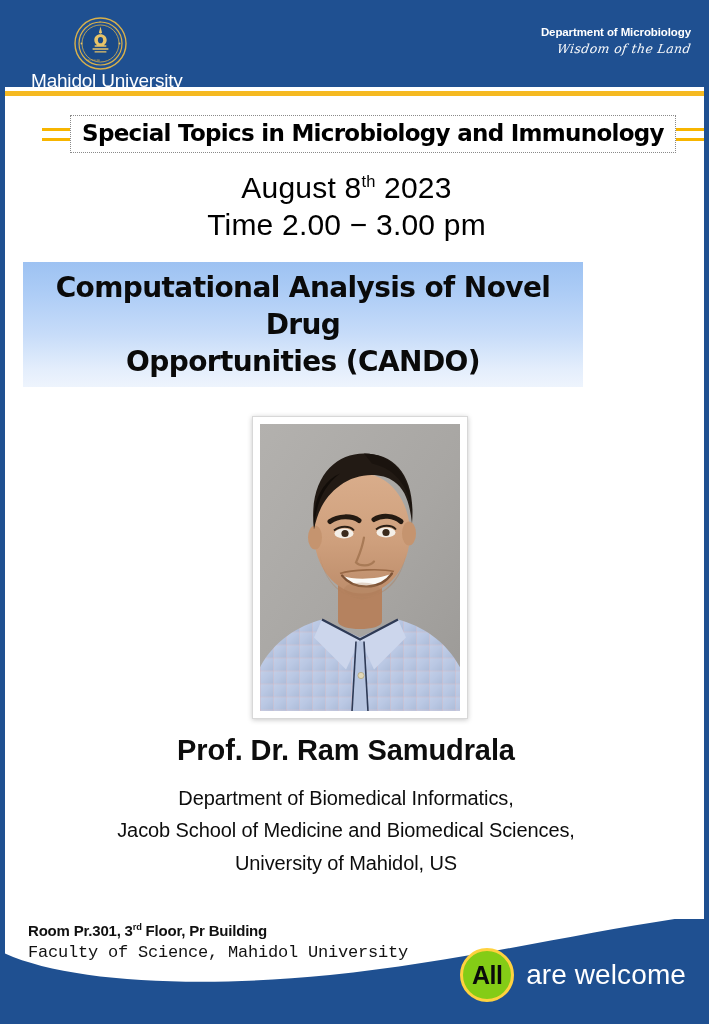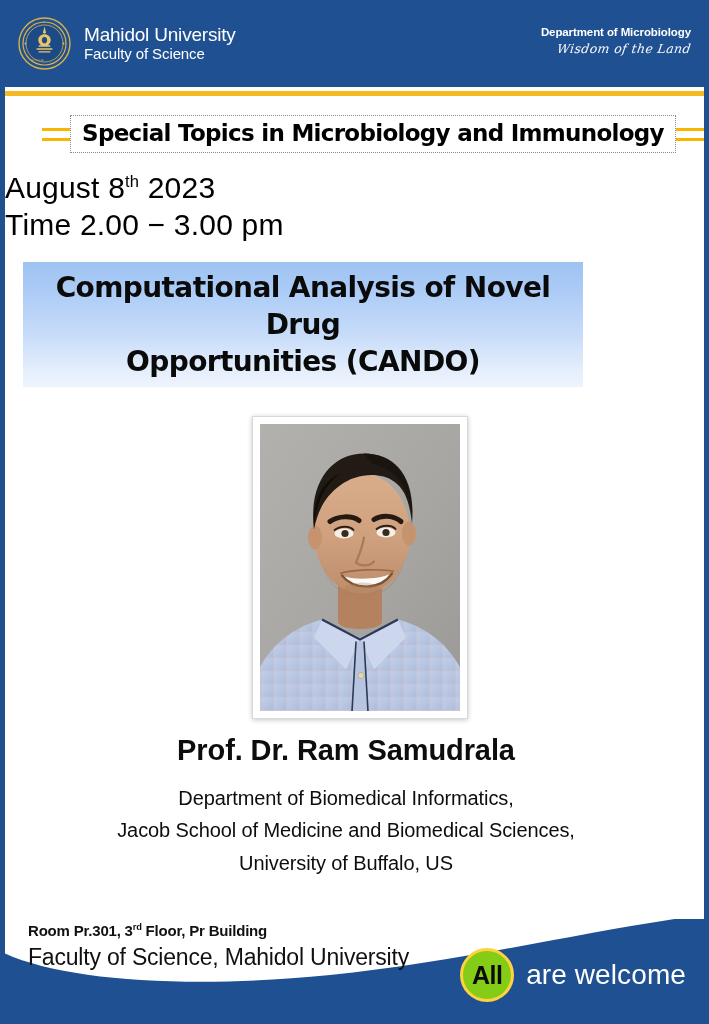--- a/index.html
+++ b/index.html
@@ -31,20 +31,21 @@
     top: 0;
     height: 87px;
     background: #1f5091;
   }
   .header-left {
     position: absolute;
     left: 18px;
     top: 17px;
     display: flex;
     align-items: center;
+    flex-direction: column;
   }
   .seal {
     position: relative;
     width: 53px;
     height: 53px;
     flex: 0 0 53px;
   }
   .univ-names {
     margin-left: 13px;
     color: #ffffff;
@@ -137,20 +138,21 @@
     white-space: nowrap;
     line-height: 1.08;
   }
 
   
   .datetime {
     position: absolute;
     left: 0;
     right: 16px;
     top: 170px;
+    text-align: center;
     color: #000000;
   }
   .date-line {
     font-size: 30px;
     letter-spacing: 0.2px;
     line-height: 1.22;
   }
   .date-line sup {
     font-size: 0.55em;
     vertical-align: super;
@@ -242,23 +244,24 @@
     font-weight: bold;
     letter-spacing: -0.2px;
     line-height: 1.35;
   }
   .venue-room sup {
     font-size: 0.62em;
     vertical-align: super;
     line-height: 0;
   }
   .venue-faculty {
-    font-size: 23px;
+    font-size: 17px;
     letter-spacing: -0.2px;
     line-height: 1.4;
+    font-family: Liberation Mono, monospace;
   }
   .wave {
     position: absolute;
     left: -5px;
     bottom: -4px;
     width: 719px;
     height: 105px;
     z-index: 1;
   }
   .welcome {
@@ -429,21 +432,21 @@
         <ellipse cx="102" cy="166" rx="18" ry="7" fill="#ad7d5a" opacity="0.3"></ellipse>
       </svg>
     </div>
   </div>
 
   <div class="speaker">
     <div class="speaker-name">Prof. Dr. Ram Samudrala</div>
     <div class="speaker-affil">
       <div>Department of Biomedical Informatics,</div>
       <div>Jacob School of Medicine and Biomedical Sciences,</div>
-      <div>University of Buffalo, US</div>
+      <div>University of Mahidol, US</div>
     </div>
   </div>
 
   <div class="venue">
     <div class="venue-room"><span>Room Pr.301, 3</span><sup>rd</sup><span> Floor, Pr Building</span></div>
     <div class="venue-faculty">Faculty of Science, Mahidol University</div>
   </div>
 
   <svg class="wave" viewBox="0 0 719 105" preserveAspectRatio="none">
     <path d="M0 32 C60 62 190 70 330 56 C470 42 600 8 719 -6 L719 105 L0 105 Z" fill="#1f5091"></path>

